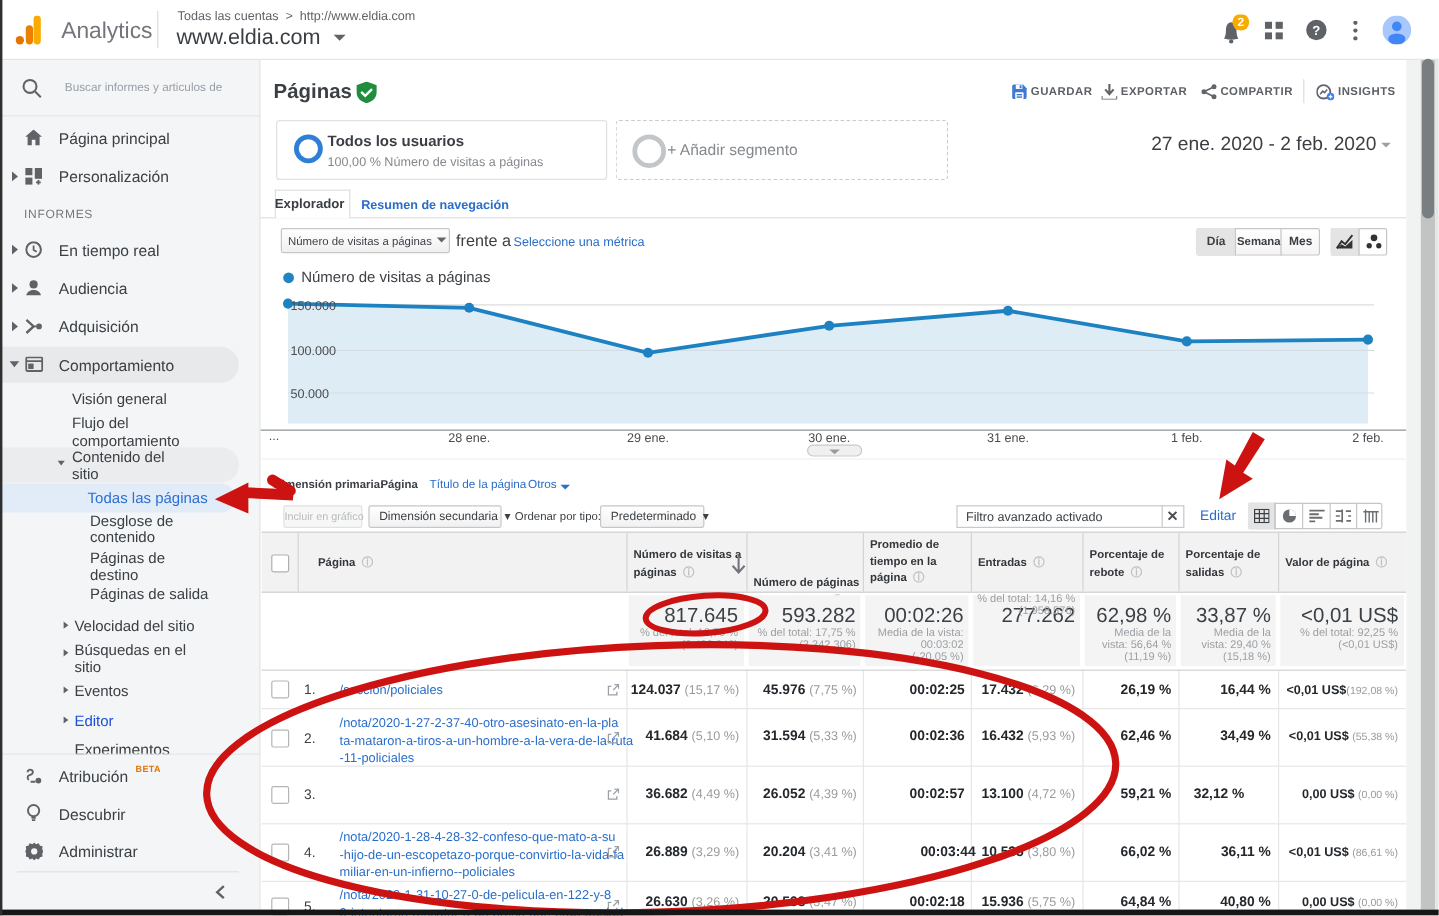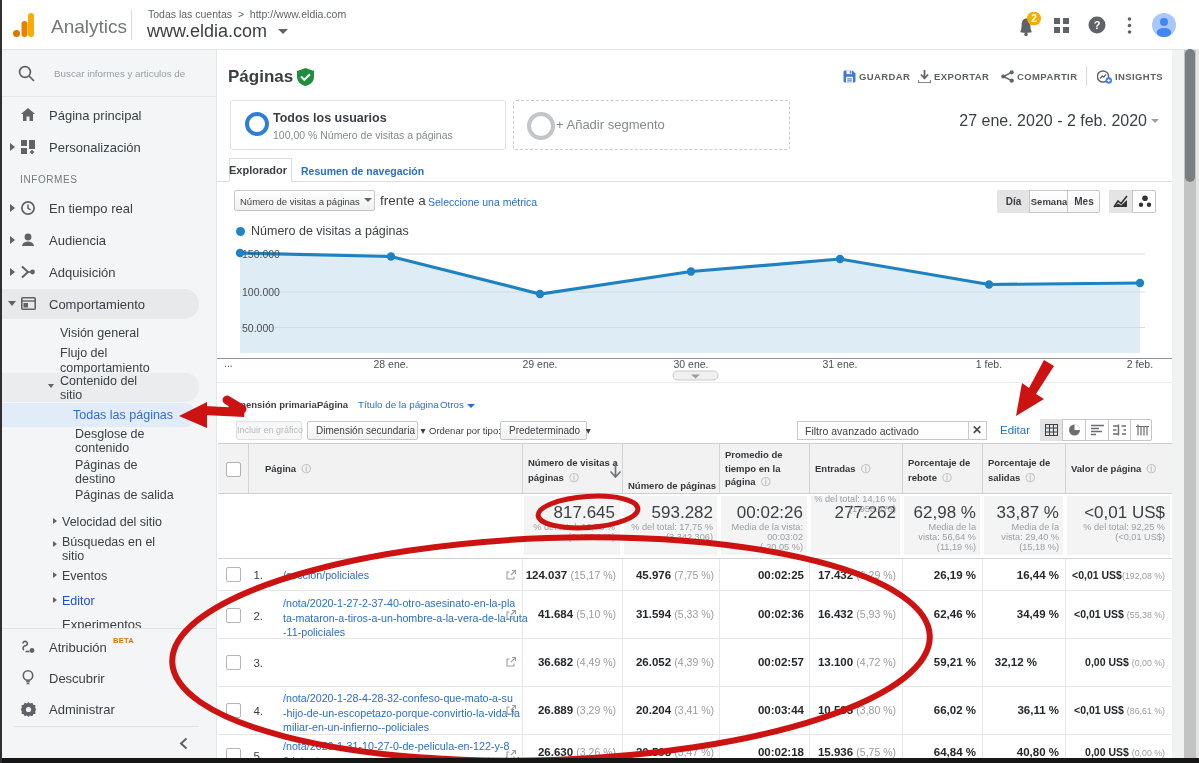--- a/index.html
+++ b/index.html
@@ -400,21 +400,21 @@
 <div class="a" style="left:1065px;top:656px;width:100px;text-align:right;font-size:10.5px;white-space:nowrap;"><span class="b" style="color:#24282c;">0,00 US$</span> <span class="g" style="font-size:8.8px;">(0,00&nbsp;%)</span></div>
 
 <div class="a" style="left:226px;top:703px;width:13px;height:13px;border:1px solid #b5b5b5;border-radius:2px;background:#fff;"></div>
 <div class="a" style="left:246px;top:705px;width:17px;text-align:right;font-size:11.5px;color:#3b4045;">4.</div>
 <div class="a lnk" style="left:283px;top:691px;font-size:10.7px;line-height:14.5px;">/nota/2020-1-28-4-28-32-confeso-que-mato-a-su<br>-hijo-de-un-escopetazo-porque-convirtio-la-vida-fa<br>miliar-en-un-infierno--policiales</div>
 <svg class="a" style="left:506px;top:705px" width="10" height="10" viewBox="0 0 10 10">
       <path d="M3.5 2 H1 V9 H8 V6.5 M5 5 L9.5 0.5 M6 0.5 H9.5 V4" stroke="#9aa0a6" stroke-width="1.1" fill="none"></path>
     </svg>
 <div class="a" style="left:522px;top:704px;width:94px;text-align:right;font-size:11.5px;white-space:nowrap;"><span class="b" style="color:#24282c;">26.889</span> <span class="g" style="font-size:10.5px;">(3,29&nbsp;%)</span></div>
 <div class="a" style="left:622px;top:704px;width:92px;text-align:right;font-size:11.5px;white-space:nowrap;"><span class="b" style="color:#24282c;">20.204</span> <span class="g" style="font-size:10.5px;">(3,41&nbsp;%)</span></div>
-<div class="a" style="left:719px;top:704px;width:85px;text-align:right;font-size:11.5px;white-space:nowrap;"><span class="b" style="color:#24282c;">00:03:44</span></div>
+<div class="a" style="left:719px;top:704px;width:85px;text-align:right;font-size:11.5px;white-space:nowrap;"><span class="b" style="color:#24282c;padding-left:48px;">00:03:44</span></div>
 <div class="a" style="left:809px;top:704px;width:87px;text-align:right;font-size:11.5px;white-space:nowrap;"><span class="b" style="color:#24282c;">10.535</span> <span class="g" style="font-size:10.5px;">(3,80&nbsp;%)</span></div>
 <div class="a" style="left:902px;top:704px;width:74px;text-align:right;font-size:11.5px;white-space:nowrap;"><span class="b" style="color:#24282c;">66,02&nbsp;%</span></div>
 <div class="a" style="left:982px;top:704px;width:77px;text-align:right;font-size:11.5px;white-space:nowrap;"><span class="b" style="color:#24282c;">36,11&nbsp;%</span></div>
 <div class="a" style="left:1065px;top:704px;width:100px;text-align:right;font-size:10.5px;white-space:nowrap;"><span class="b" style="color:#24282c;">&lt;0,01 US$</span> <span class="g" style="font-size:8.8px;">(86,61&nbsp;%)</span></div>
 
 <div class="a" style="left:226px;top:748px;width:13px;height:13px;border:1px solid #b5b5b5;border-radius:2px;background:#fff;"></div>
 <div class="a" style="left:246px;top:750px;width:17px;text-align:right;font-size:11.5px;color:#3b4045;">5.</div>
 <div class="a lnk" style="left:283px;top:739px;font-size:10.7px;line-height:14.5px;">/nota/2020-1-31-10-27-0-de-pelicula-en-122-y-8<br>0-intentaron-rescatar-a-un-preso-que-eran-traslad</div>
 <svg class="a" style="left:506px;top:750px" width="10" height="10" viewBox="0 0 10 10">
       <path d="M3.5 2 H1 V9 H8 V6.5 M5 5 L9.5 0.5 M6 0.5 H9.5 V4" stroke="#9aa0a6" stroke-width="1.1" fill="none"></path>

